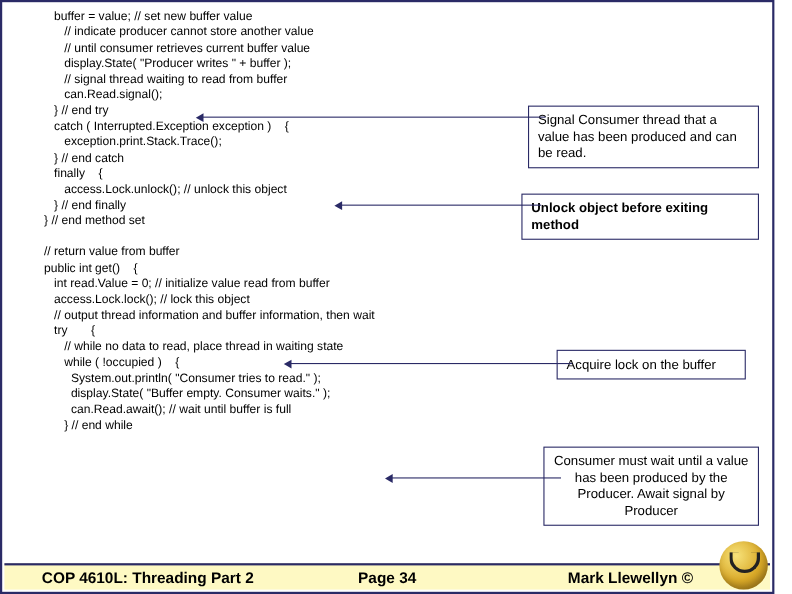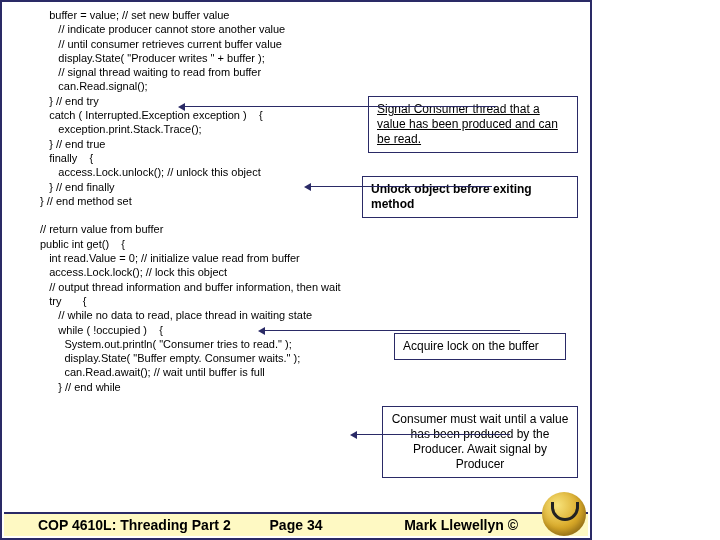--- a/index.html
+++ b/index.html
@@ -7,21 +7,21 @@
     padding: 0;
     width: 720px;
     height: 540px;
     background: #fff;
     font-family: Arial, sans-serif;
     font-size: 11px;
     position: relative;
     overflow: hidden;
   }
   .slide {
-    width: 592px;
+    width: 704px;
     height: 540px;
     position: relative;
     box-sizing: border-box;
     border: 2px solid #2a2a66;
     padding-left: 24px;
   }
   .content {
     position: absolute;
     left: 38px;
     top: 6px;
@@ -100,47 +100,47 @@
   <div class="content">
     <div class="code-line">   buffer = value; // set new buffer value</div>
     <div class="code-line">      // indicate producer cannot store another value</div>
     <div class="code-line">      // until consumer retrieves current buffer value</div>
     <div class="code-line">      display.State( "Producer writes " + buffer );</div>
     <div class="code-line">      // signal thread waiting to read from buffer</div>
     <div class="code-line">      can.Read.signal();</div>
     <div class="code-line">   } // end try</div>
     <div class="code-line">   catch ( Interrupted.Exception exception )    {</div>
     <div class="code-line">      exception.print.Stack.Trace();</div>
-    <div class="code-line">   } // end true</div>
+    <div class="code-line">   } // end catch</div>
     <div class="code-line">   finally    {</div>
     <div class="code-line">      access.Lock.unlock(); // unlock this object</div>
     <div class="code-line">   } // end finally</div>
     <div class="code-line">} // end method set</div>
     <div class="code-line"> </div>
     <div class="code-line">// return value from buffer</div>
     <div class="code-line">public int get()    {</div>
     <div class="code-line">   int read.Value = 0; // initialize value read from buffer</div>
     <div class="code-line">   access.Lock.lock(); // lock this object</div>
     <div class="code-line">   // output thread information and buffer information, then wait</div>
     <div class="code-line">   try       {</div>
     <div class="code-line">      // while no data to read, place thread in waiting state</div>
     <div class="code-line">      while ( !occupied )    {</div>
     <div class="code-line">        System.out.println( "Consumer tries to read." );</div>
     <div class="code-line">        display.State( "Buffer empty. Consumer waits." );</div>
     <div class="code-line">        can.Read.await(); // wait until buffer is full</div>
     <div class="code-line">      } // end while</div>
   </div>
 
-  <div class="callout" style="right:12px; top:94px; width:210px;text-decoration:underline;">Signal Consumer thread that a value has been produced and can be read.</div>
+  <div class="callout" style="right:12px; top:94px; width:210px;">Signal Consumer thread that a value has been produced and can be read.</div>
   <div class="arrow" style="left:182px; top:104px; width:312px;"></div>
 
   <div class="callout" style="right:12px; top:174px; width:216px;font-weight:bold;">Unlock object before exiting method</div>
   <div class="arrow" style="left:308px; top:184px; width:182px;"></div>
 
-  <div class="callout" style="right:24px; top:316px; width:172px;margin-top:15px;">Acquire lock on the buffer</div>
+  <div class="callout" style="right:24px; top:316px; width:172px;">Acquire lock on the buffer</div>
   <div class="arrow" style="left:262px; top:328px; width:256px;"></div>
 
   <div class="callout" style="right:12px; top:404px; width:196px;text-align:center;">Consumer must wait until a value has been produced by the Producer. Await signal by Producer</div>
   <div class="arrow" style="left:354px; top:432px; width:154px;"></div>
 
   <div class="footer">
     <span class="left">COP 4610L: Threading Part 2</span>
     <span class="center">Page 34</span>
     <span class="right">Mark Llewellyn ©</span>
   </div>

